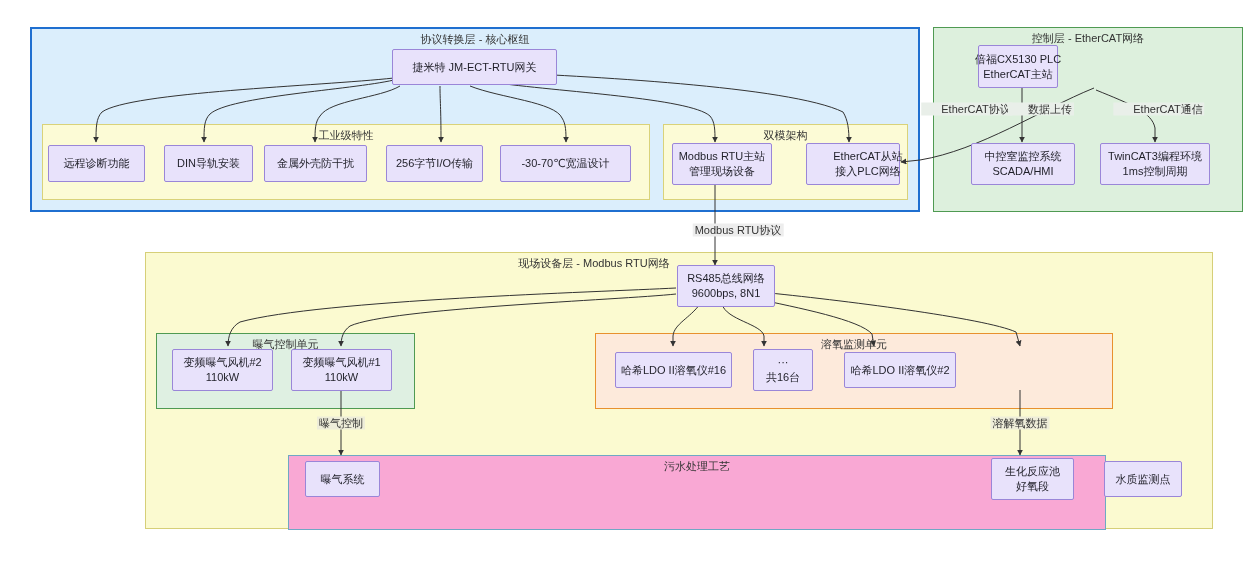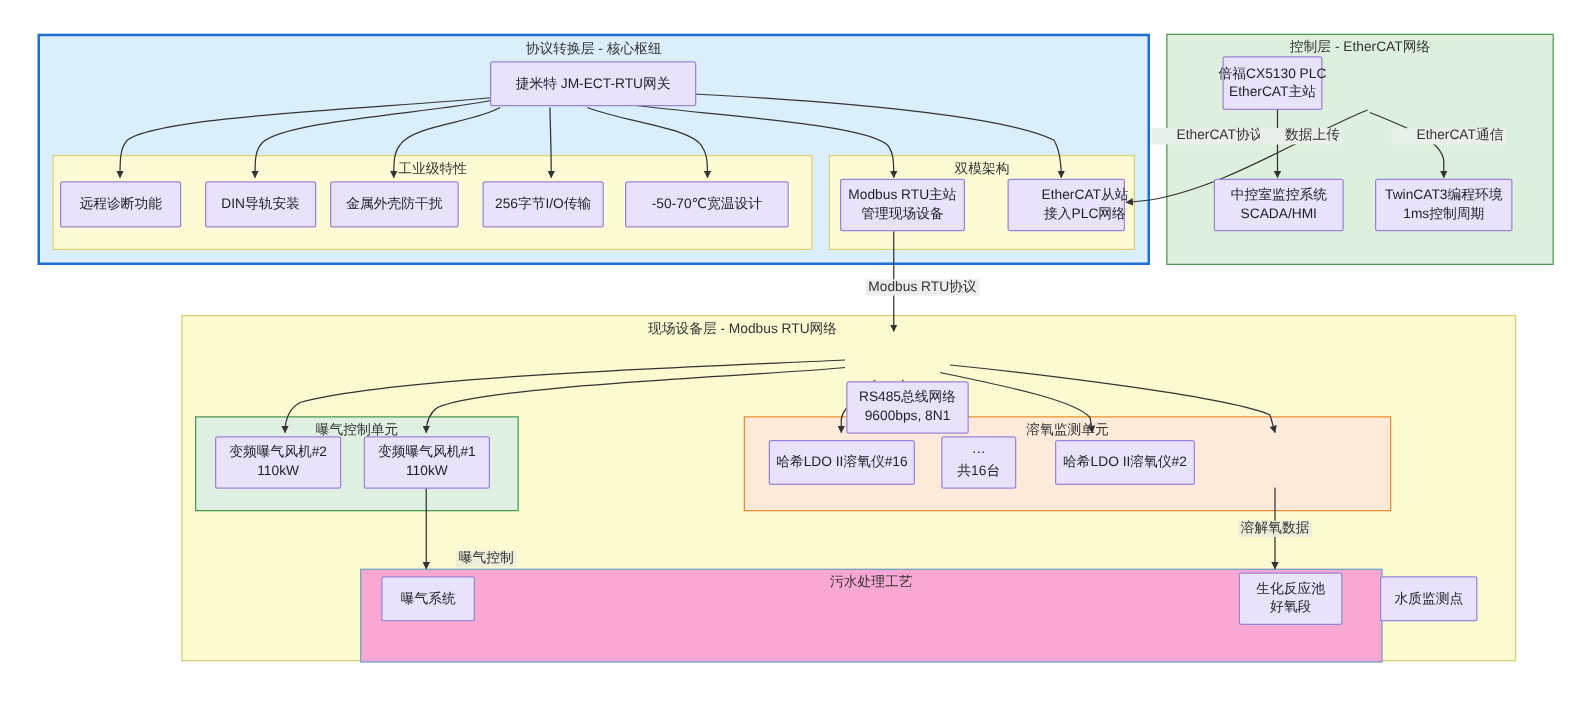--- a/index.html
+++ b/index.html
@@ -170,21 +170,21 @@
 
   <div class="node" style="left:264px; top:145px; width:103px; height:37px;">
     <span>金属外壳防干扰</span>
   </div>
 
   <div class="node" style="left:386px; top:145px; width:97px; height:37px;">
     <span>256字节I/O传输</span>
   </div>
 
   <div class="node" style="left:500px; top:145px; width:131px; height:37px;">
-    <span>-50-70℃宽温设计</span>
+    <span>-30-70℃宽温设计</span>
   </div>
 
   <div class="node" style="left:672px; top:143px; width:100px; height:42px;justify-content:center;">
     <span>Modbus RTU主站</span>
     <span>管理现场设备</span>
   </div>
 
   <div class="node" style="left:806px; top:143px; width:94px; height:42px;padding-left:34px;">
     <span>EtherCAT从站</span>
     <span>接入PLC网络</span>
@@ -198,21 +198,21 @@
   <div class="node" style="left:971px; top:143px; width:104px; height:42px;">
     <span>中控室监控系统</span>
     <span>SCADA/HMI</span>
   </div>
 
   <div class="node" style="left:1100px; top:143px; width:110px; height:42px;">
     <span>TwinCAT3编程环境</span>
     <span>1ms控制周期</span>
   </div>
 
-  <div class="node" style="left:677px; top:265px; width:98px; height:42px;margin-top:40px;">
+  <div class="node" style="left:677px; top:265px; width:98px; height:42px;">
     <span>RS485总线网络</span>
     <span>9600bps, 8N1</span>
   </div>
 
   <div class="node" style="left:172px; top:349px; width:101px; height:42px;">
     <span>变频曝气风机#2</span>
     <span>110kW</span>
   </div>
 
   <div class="node" style="left:291px; top:349px; width:101px; height:42px;">
@@ -244,16 +244,16 @@
   </div>
 
   <div class="node" style="left:1104px; top:461px; width:78px; height:36px;">
     <span>水质监测点</span>
   </div>
 
   <div class="edge-label plain" style="left:967px; top:109px;">EtherCAT协议</div>
   <div class="edge-label plain" style="left:1041px; top:109px;">数据上传</div>
   <div class="edge-label plain" style="left:1159px; top:109px;">EtherCAT通信</div>
   <div class="edge-label" style="left:738px; top:230px; background:#ededed;">Modbus RTU协议</div>
-  <div class="edge-label onyellow" style="left:341px; top:447px;margin-left:48px;">曝气控制</div>
+  <div class="edge-label onyellow" style="left:341px; top:423px;">曝气控制</div>
   <div class="edge-label onyellow" style="left:1020px; top:423px;">溶解氧数据</div>
 
 </div>
 
 </body></html>

